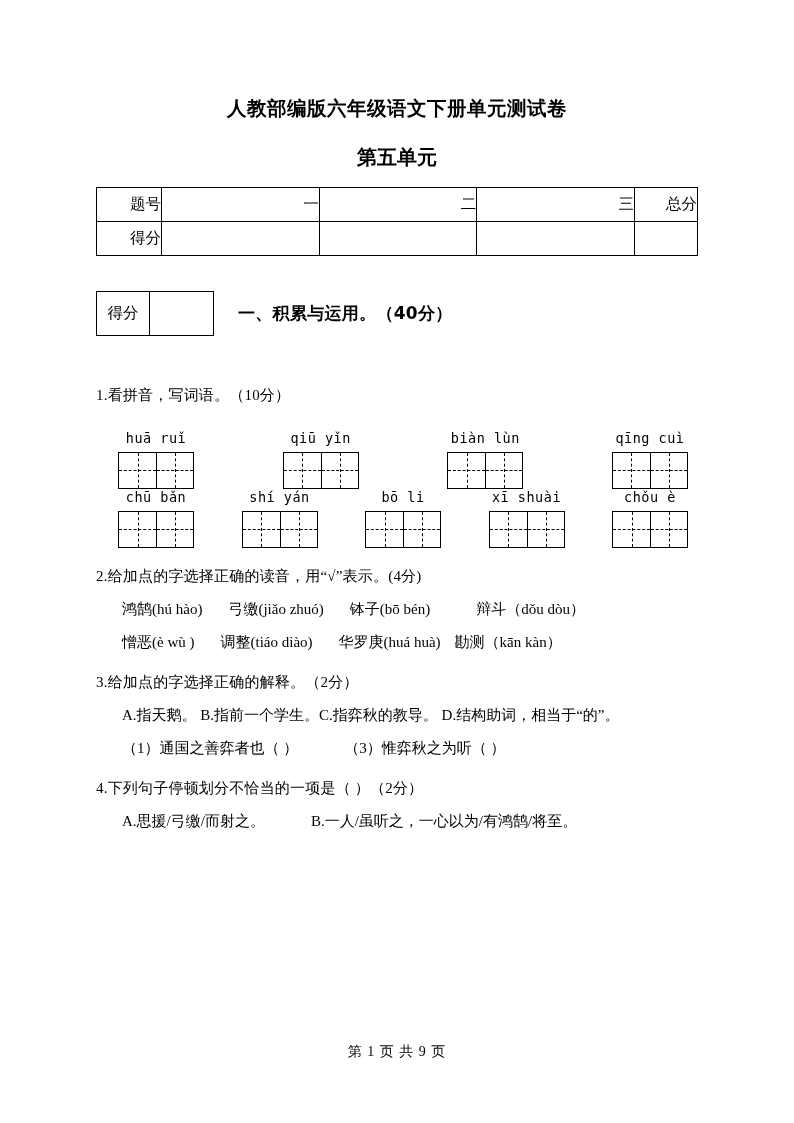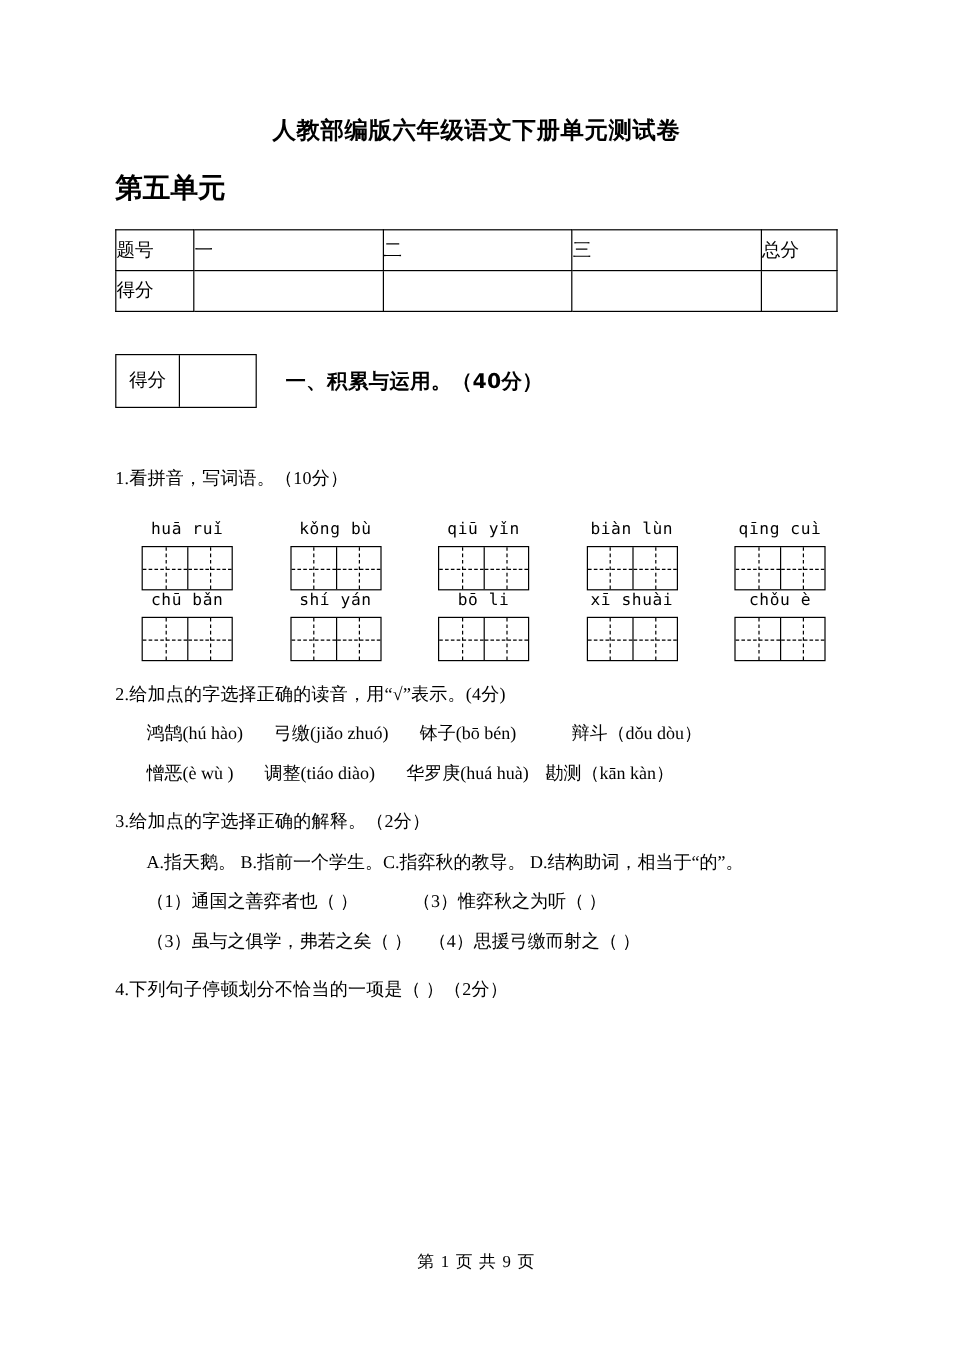--- a/index.html
+++ b/index.html
@@ -28,23 +28,24 @@
     text-align: center;
     font-family: "DejaVu Sans", "Liberation Sans", sans-serif;
     font-weight: bold;
     font-size: 19.5px;
     letter-spacing: 0.5px;
     margin: 0;
     padding-top: 97px;
     line-height: 1.2;
   }
   .doc-subtitle {
-    font-family: Liberation Mono, monospace;
+    text-align: center;
+    font-family: Liberation Serif, serif;
     font-weight: bold;
-    font-size: 23px;
+    font-size: 20px;
     margin: 0;
     padding-top: 25px;
     line-height: 1.2;
   }
   .doc-meta {
     text-align: center;
     font-size: 16px;
     margin: 0;
     padding-top: 27px;
     line-height: 1.2;
@@ -55,21 +56,21 @@
   
   .score-table-wrap { padding-top: 18px; }
   table.score-table {
     border-collapse: collapse;
     width: 100%;
     table-layout: fixed;
   }
   table.score-table td {
     border: 1px solid #000;
     height: 33px;
-    text-align: left;
+    text-align: right;
     font-size: 15.5px;
     vertical-align: middle;
     padding: 0;
   }
   .col-label { width: 64px; }
   .col-total { width: 62px; }
 
   
   .section-row {
     display: flex;
@@ -225,27 +226,20 @@
 
   <div class="pinyin-block row1">
     <div class="pinyin-item">
       <div class="pinyin-text">huā ruǐ</div>
       <div class="tianzi">
           <div class="cell"></div>
           <div class="cell"></div>
         </div>
     </div>
     <div class="pinyin-item">
-      <div class="pinyin-text">kǒng bù</div>
-      <div class="tianzi">
-          <div class="cell"></div>
-          <div class="cell"></div>
-        </div>
-    </div>
-    <div class="pinyin-item">
       <div class="pinyin-text">qiū yǐn</div>
       <div class="tianzi">
           <div class="cell"></div>
           <div class="cell"></div>
         </div>
     </div>
     <div class="pinyin-item">
       <div class="pinyin-text">biàn lùn</div>
       <div class="tianzi">
           <div class="cell"></div>
@@ -305,21 +299,21 @@
   </div>
   <div class="q-line">
     <span>憎恶(è wù  )</span><span class="sp"></span><span>调整(tiáo  diào)</span><span class="sp"></span><span>华罗庚(huá huà)</span><span class="sp-sm"></span><span>勘测（kān kàn）</span>
   </div>
 
   <div class="q">3.给加点的字选择正确的解释。（2分）</div>
   <div class="q-line">A.指天鹅。 B.指前一个学生。C.指弈秋的教导。 D.结构助词，相当于“的”。</div>
   <div class="q-line">
     <span>（1）通国之善弈者也（      ）</span><span class="sp-lg"></span><span>（3）惟弈秋之为听（      ）</span>
   </div>
+
+  <div class="q">4.下列句子停顿划分不恰当的一项是（      ）（2分）</div>
   <div class="q-line">
-    <span>（3）虽与之俱学，弗若之矣（      ）</span><span class="sp-sm"></span><span>（4）思援弓缴而射之（      ）</span>
-  </div>
-
-  <div class="q">4.下列句子停顿划分不恰当的一项是（      ）（2分）</div>
+    <span>A.思援/弓缴/而射之。</span><span class="sp-lg"></span><span>B.一人/虽听之，一心以为/有鸿鹄/将至。</span>
+  </div>
 
   <div class="footer">第 1 页 共 9 页</div>
 
 </div>
 
 </body></html>

